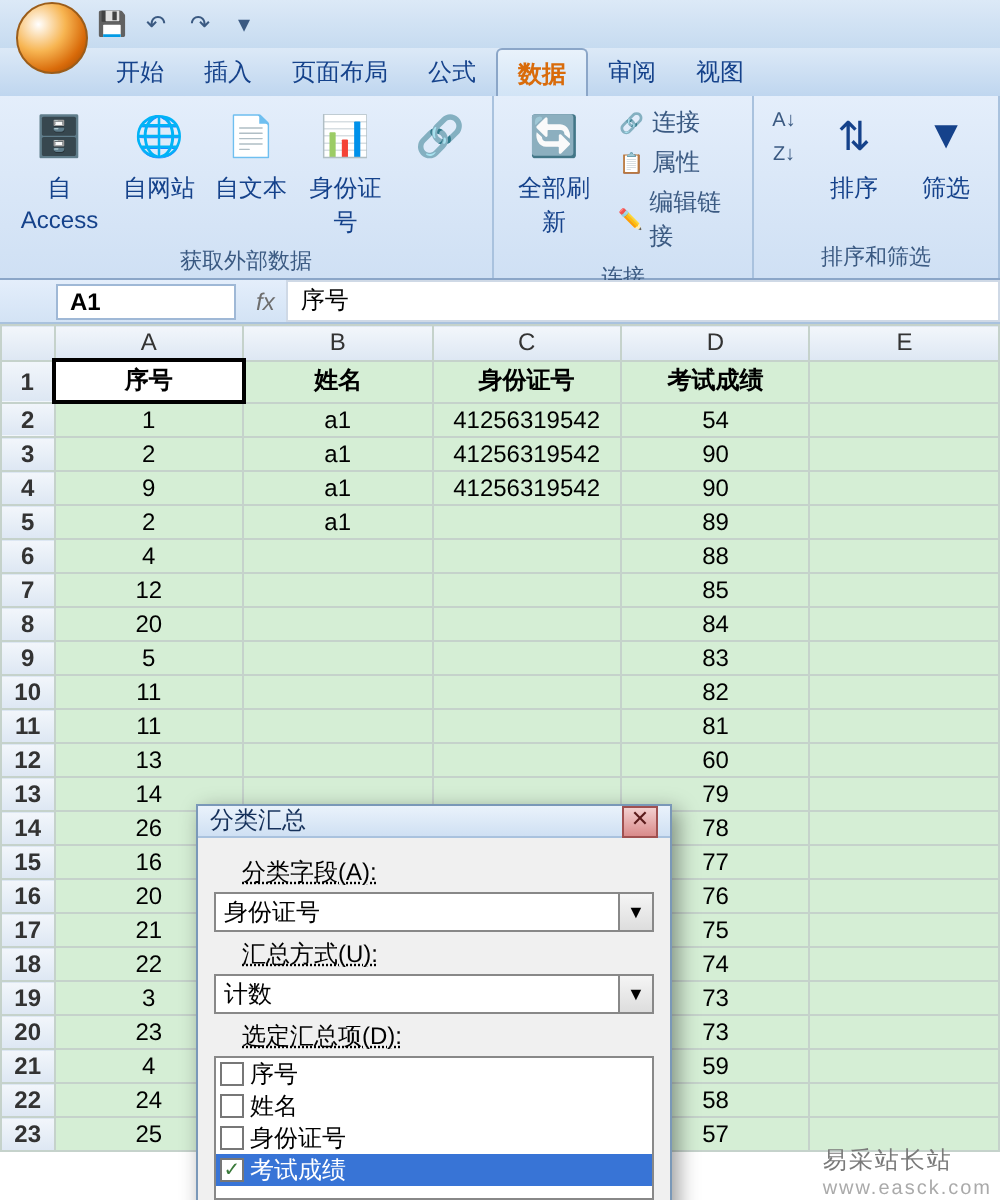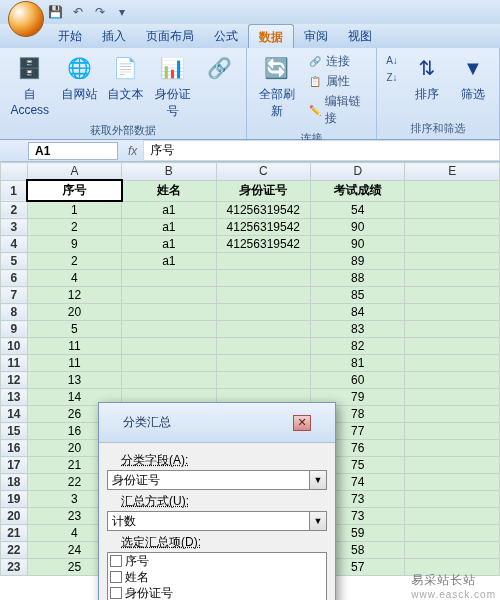--- a/index.html
+++ b/index.html
@@ -25,21 +25,21 @@
 .nb-val{flex:1;background:#fff;border:1px solid #cfd9e6;padding:1px 6px}
 .sheet{position:relative;height:438px;overflow:hidden}
 table{border-collapse:collapse;width:100%}
 th,td{border:1px solid #c5d2cb;padding:1px 2px;height:17px;font-size:12px}
 .ch{background:linear-gradient(#f2f6fb,#dde7f3);text-align:center;font-weight:normal;color:#333;width:85px}
 .rh{background:linear-gradient(#f2f6fb,#dde7f3);text-align:center;width:24px;color:#333}
 .corner{background:linear-gradient(#f2f6fb,#dde7f3);width:24px}
 td{background:#d5eed5;text-align:center}
 .active-cell{background:#fff!important;border:2px solid #000!important}
 .dialog{position:absolute;left:98px;top:240px;width:238px;background:#f0f0f0;border:1px solid #7a98b8;box-shadow:3px 3px 10px rgba(0,0,0,.4);z-index:50}
-.dlg-title{height:40px;background:linear-gradient(#eaf2fb,#cfe0f3);display:flex;align-items:center;padding:0 24px;color:#15305a;border-bottom:1px solid #a9c2de}
+.dlg-title{height:16px;background:linear-gradient(#eaf2fb,#cfe0f3);display:flex;align-items:center;padding:0 6px;color:#15305a;border-bottom:1px solid #a9c2de}
 .dlg-title span{flex:1}
 .dlg-close{width:18px;height:16px;background:linear-gradient(#f3d0d0,#d98a8a);border:1px solid #a05050;text-align:center;line-height:13px;color:#5a1a1a;font-size:11px}
 .dlg-body{padding:6px 8px}
 .fld-label{margin:3px 14px 1px;text-decoration:underline;text-decoration-style:dotted}
 .combo{display:flex;border:1px solid #888;background:#fff;height:20px}
 .combo input{flex:1;border:none;padding:0 4px;font-size:12px;outline:none}
 .combo .ar{width:17px;background:linear-gradient(#f5f5f5,#ddd);border-left:1px solid #888;display:flex;align-items:center;justify-content:center;font-size:9px}
 .listbox{border:1px solid #888;background:#fff;height:72px;overflow:auto;margin-bottom:6px}
 .li{display:flex;align-items:center;padding:0 2px;height:16px;gap:3px}
 .li.sel{background:#3874d6;color:#fff}

